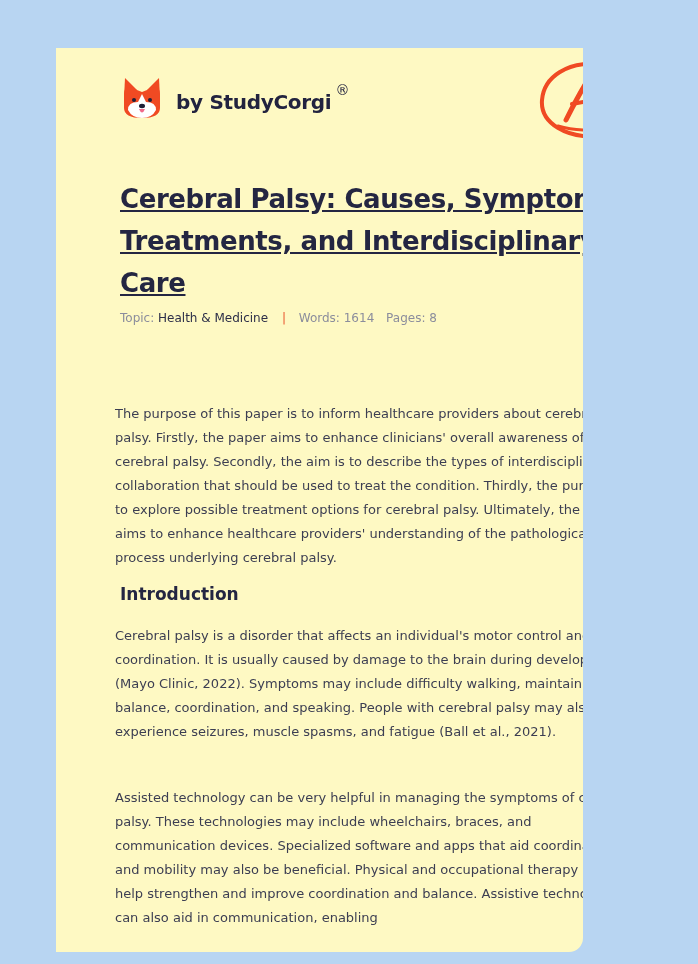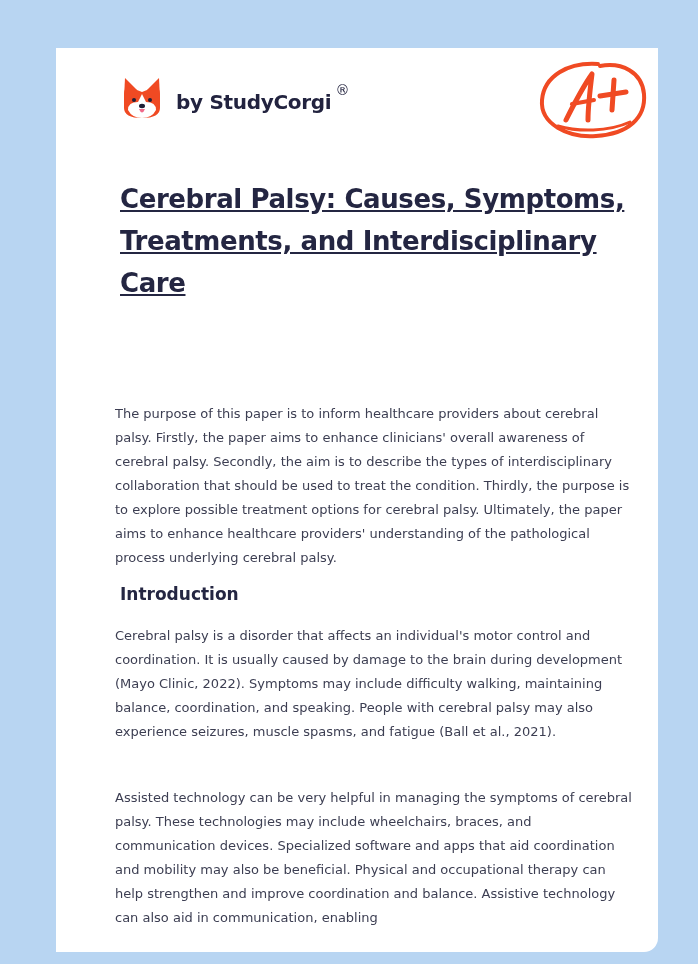--- a/index.html
+++ b/index.html
@@ -5,22 +5,22 @@
   html, body { margin: 0; padding: 0; }
   body {
     width: 698px; height: 964px; overflow: hidden;
     background: #b8d5f2;
     font-family: "Liberation Sans", sans-serif;
     position: relative;
   }
   .card {
     position: absolute;
     left: 56px; top: 48px;
-    width: 602px; height: 904px;
-    background: #ffffff;
+    width: 527px; height: 904px;
+    background: #fef9c3;
     border-bottom-right-radius: 14px;
     overflow: hidden;
   }
   .logo {
     position: absolute; left: 66px; top: 28px;
     display: flex; align-items: center;
   }
   .logo-text {
     margin-left: 14px;
     font-family: "DejaVu Sans", sans-serif;
@@ -94,20 +94,29 @@
     <path d="M60 6 C30 4 6 18 4 42 C2 66 30 80 58 78 C90 76 108 60 106 36 C104 14 84 4 62 8" fill="none" stroke="#f04a23" stroke-width="4" stroke-linecap="round"></path>
     <path d="M28 62 C36 46 44 30 54 16 C52 32 50 48 50 62" fill="none" stroke="#f04a23" stroke-width="5" stroke-linecap="round" stroke-linejoin="round"></path>
     <path d="M34 46 L56 42" fill="none" stroke="#f04a23" stroke-width="4" stroke-linecap="round"></path>
     <path d="M62 38 L88 34" fill="none" stroke="#f04a23" stroke-width="5" stroke-linecap="round"></path>
     <path d="M76 22 L74 52" fill="none" stroke="#f04a23" stroke-width="5" stroke-linecap="round"></path>
     <path d="M20 68 C40 74 70 74 92 64" fill="none" stroke="#f04a23" stroke-width="3" stroke-linecap="round"></path>
   </svg>
 
   <h1 class="title">Cerebral Palsy: Causes, Symptoms, Treatments, and Interdisciplinary Care</h1>
 
+  <div class="meta">
+    <span>Topic:</span>
+    <span class="topic-val">Health &amp; Medicine</span>
+    <span class="sep">|</span>
+    <span>Words:</span>
+    <span>1614</span>
+    <span class="pages">Pages:</span>
+    <span>8</span>
+  </div>
 
   <p class="para" style="top:343px;">The purpose of this paper is to inform healthcare providers about cerebral palsy. Firstly, the paper aims to enhance clinicians' overall awareness of cerebral palsy. Secondly, the aim is to describe the types of interdisciplinary collaboration that should be used to treat the condition. Thirdly, the purpose is to explore possible treatment options for cerebral palsy. Ultimately, the paper aims to enhance healthcare providers' understanding of the pathological process underlying cerebral palsy.</p>
 
   <h2 class="h2" style="top:536px;">Introduction</h2>
   <p class="para" style="top:565px;">Cerebral palsy is a disorder that affects an individual's motor control and coordination. It is usually caused by damage to the brain during development (Mayo Clinic, 2022). Symptoms may include difficulty walking, maintaining balance, coordination, and speaking. People with cerebral palsy may also experience seizures, muscle spasms, and fatigue (Ball et al., 2021).</p>
   <p class="para" style="top:727px;">Assisted technology can be very helpful in managing the symptoms of cerebral palsy. These technologies may include wheelchairs, braces, and communication devices. Specialized software and apps that aid coordination and mobility may also be beneficial. Physical and occupational therapy can help strengthen and improve coordination and balance. Assistive technology can also aid in communication, enabling</p>
 
 </div>
 
 </body></html>

